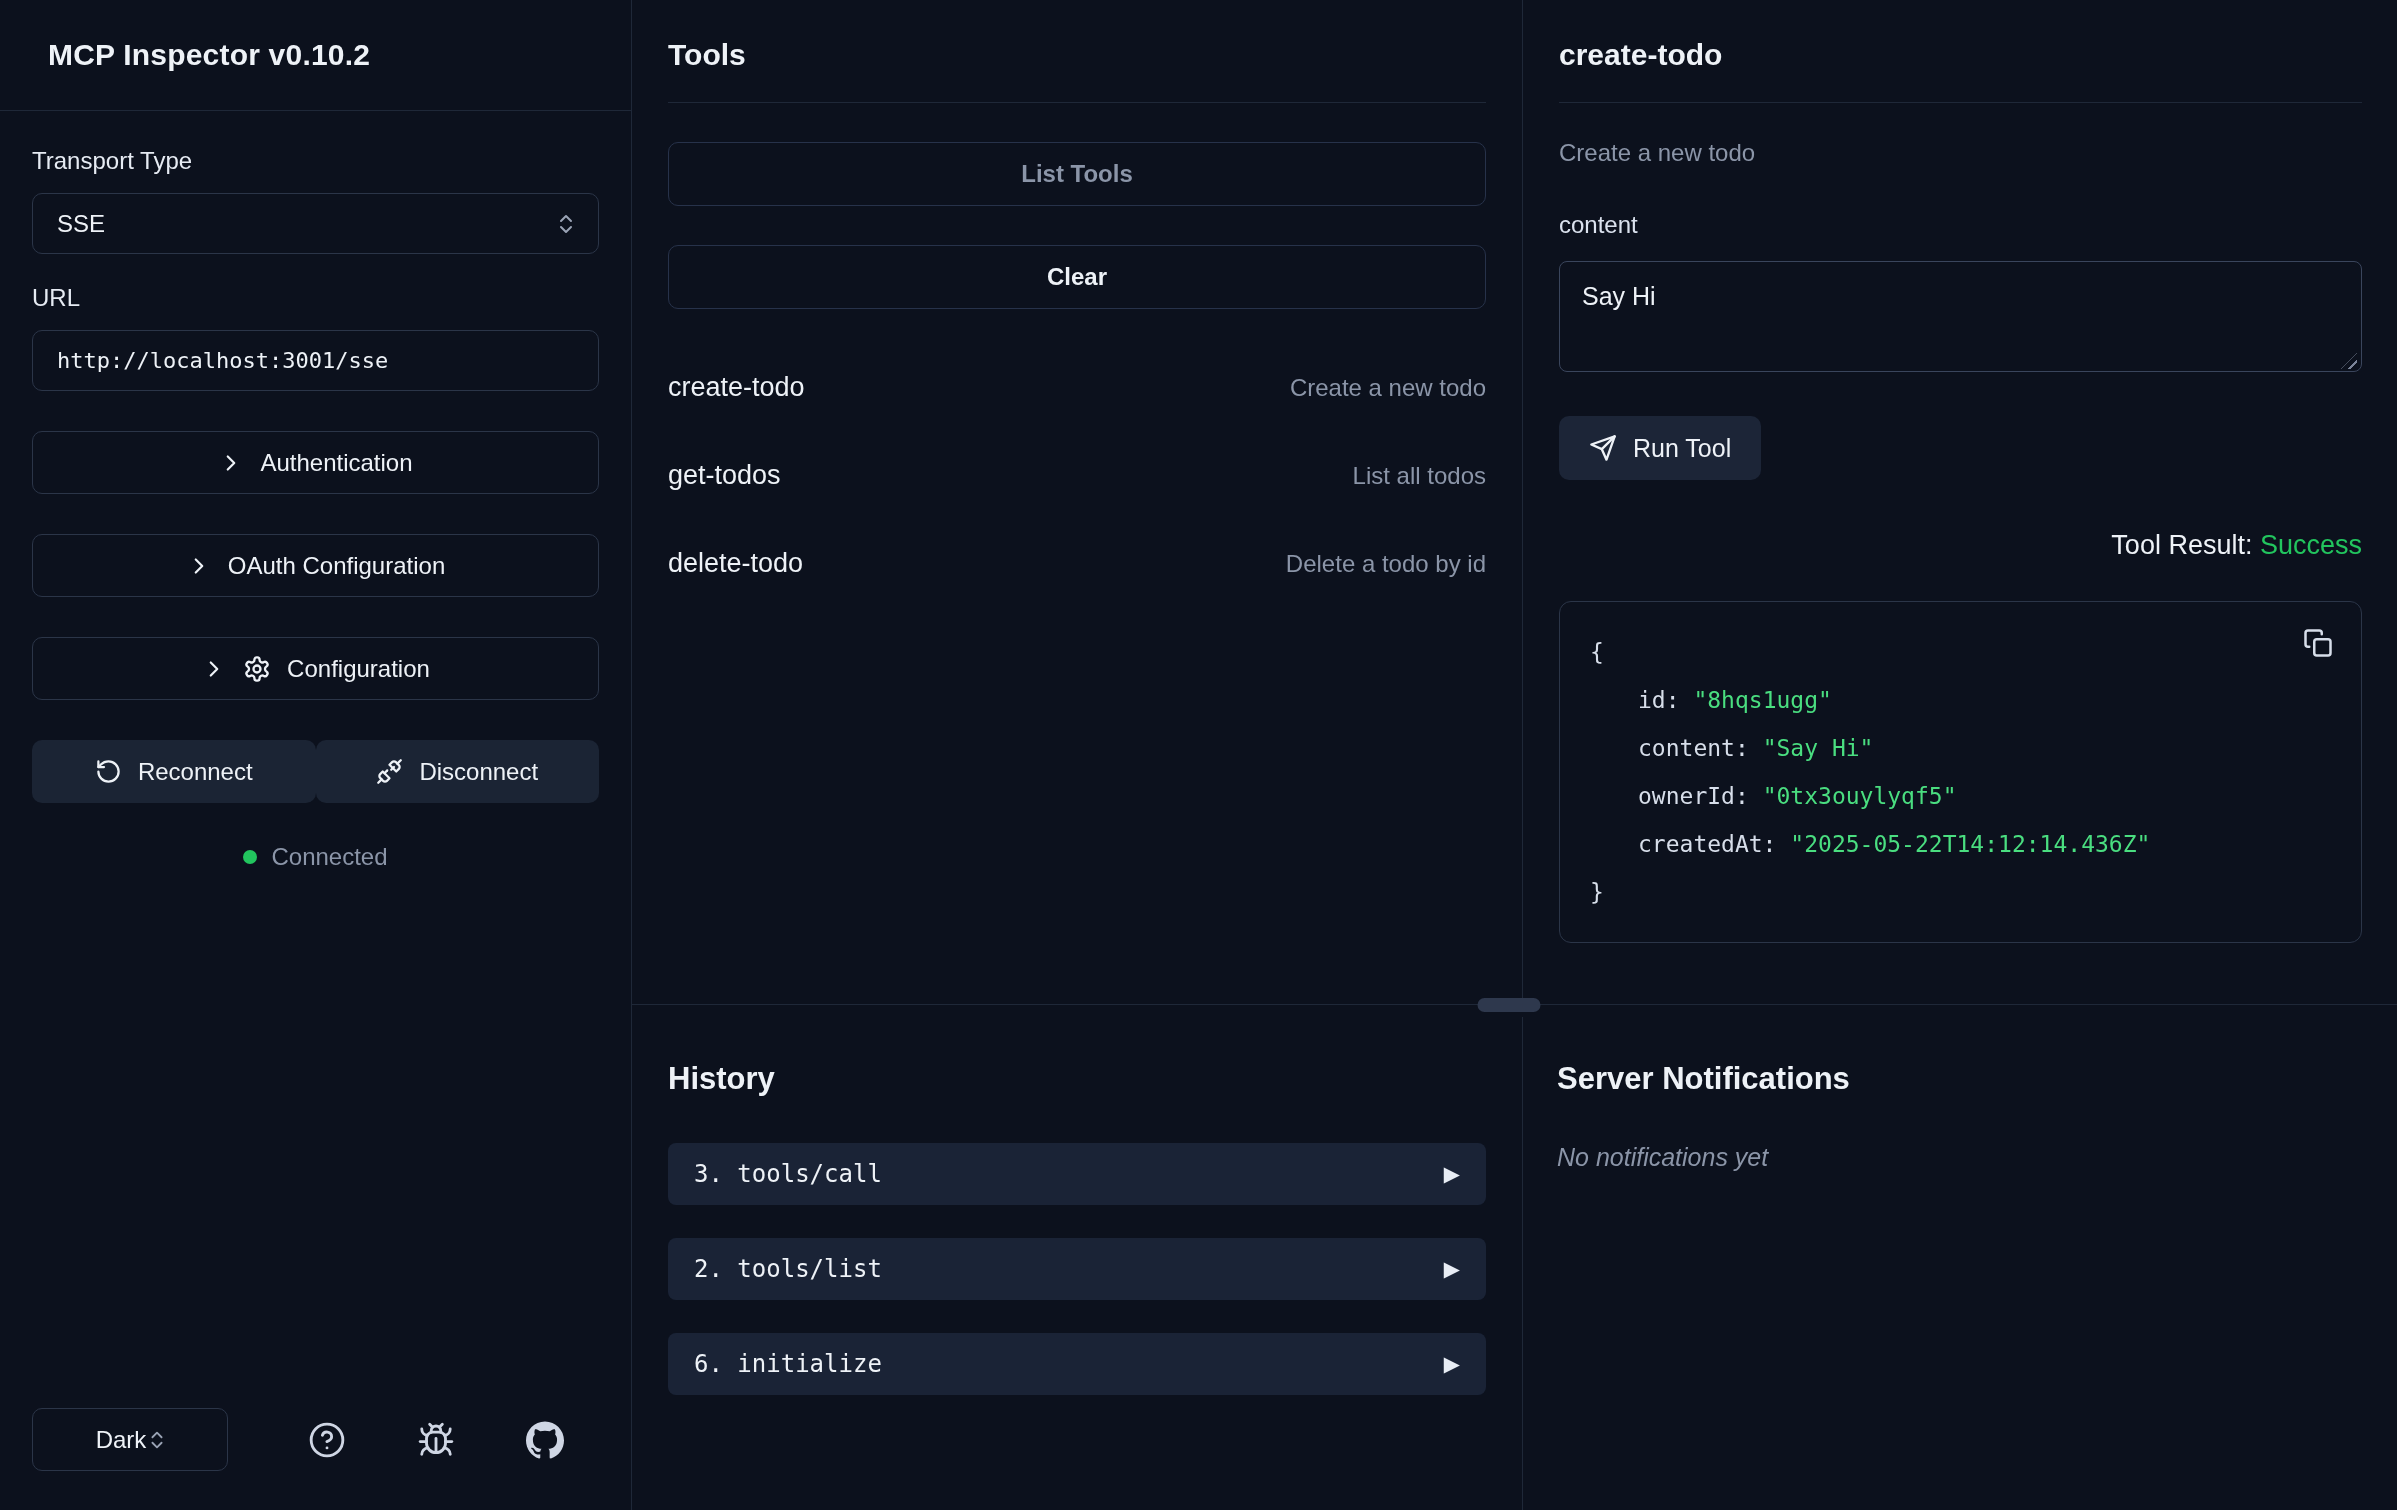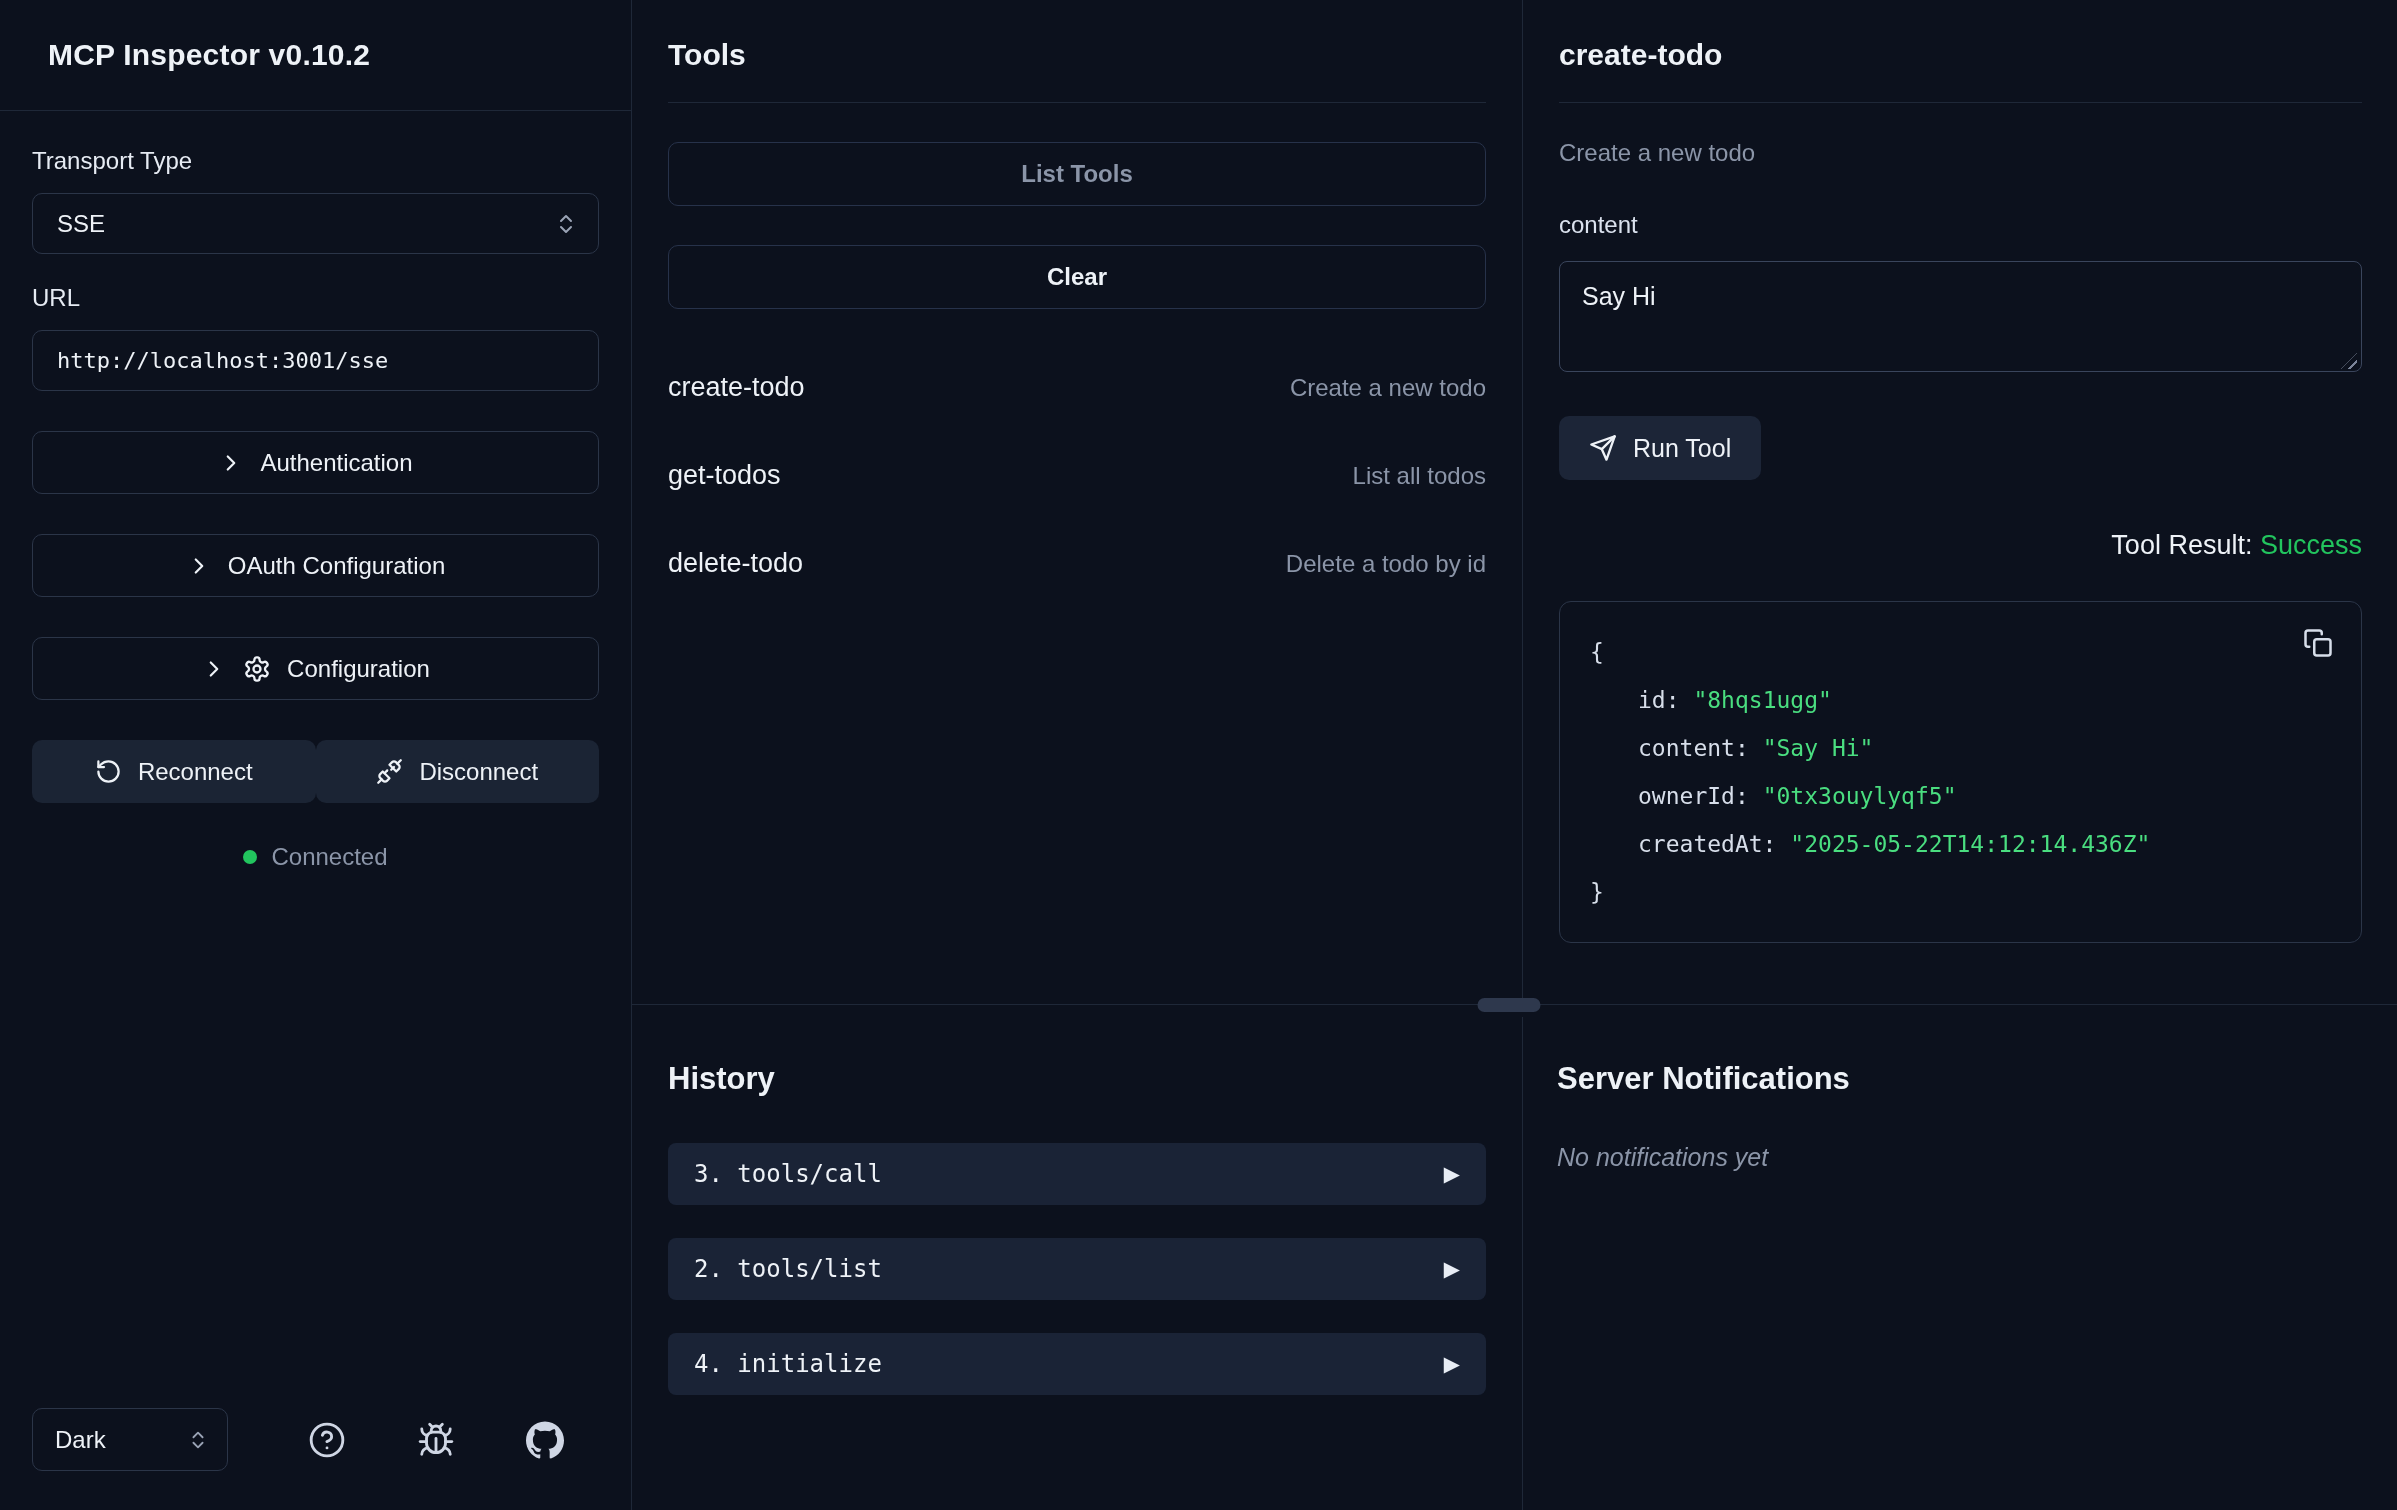--- a/index.html
+++ b/index.html
@@ -26,21 +26,21 @@
   .field-label{display:block;font-size:24px;font-weight:500;color:#e6ebf3;margin:30px 0 18px;}
   .field-label.first{margin-top:2px;}
   .select{height:61px;border:1px solid var(--ctl-border);border-radius:10px;display:flex;align-items:center;justify-content:space-between;padding:0 20px 0 24px;font-size:24px;cursor:pointer;background:transparent;color:var(--text);width:100%;}
   .url-input{width:100%;height:61px;background:transparent;border:1px solid var(--ctl-border);border-radius:10px;padding:0 24px;font-family:"DejaVu Sans Mono",monospace;font-size:22px;color:var(--text);}
   .collapse-btn{width:100%;height:63px;margin-top:40px;background:transparent;border:1px solid var(--ctl-border);border-radius:10px;color:var(--text);font-size:24px;display:flex;align-items:center;justify-content:center;gap:16px;cursor:pointer;}
   .btn-row{display:flex;margin-top:40px;}
   .solid-btn{flex:1;height:63px;background:var(--btn-bg);border:none;border-radius:10px;color:var(--text);font-size:24px;display:inline-flex;align-items:center;justify-content:center;gap:16px;cursor:pointer;}
   .status{margin-top:40px;display:flex;justify-content:center;align-items:center;gap:14px;color:var(--muted);font-size:24px;}
   .dot{width:14px;height:14px;border-radius:50%;background:var(--green);}
   .sidebar-footer{margin-top:auto;padding:0 32px 40px;display:flex;align-items:center;}
-  .theme-select{width:196px;height:63px;font-size:24px;padding:0 18px 0 22px;}
+  .theme-select{width:196px;height:63px;font-size:24px;padding:0 18px 0 22px;justify-content:center;}
   .icon-btn{background:transparent;border:none;color:#cfd6e4;cursor:pointer;display:inline-flex;align-items:center;justify-content:center;width:44px;height:44px;}
   .icon-btn.first{margin-left:77px;}
   .icon-btn + .icon-btn{margin-left:65px;}
   svg{display:block;}
 
   
   .main{flex:1;display:flex;flex-direction:column;position:relative;gap:12px;}
   .top-row{height:1005px;display:flex;border-bottom:1px solid var(--border);}
   .tools-panel{width:891px;min-width:891px;border-right:1px solid var(--border);padding:0 36px;}
   .detail-panel{flex:1;padding:0 36px;}
@@ -290,21 +290,21 @@
         <h2 class="section-title">History</h2>
         <button class="history-row first">
           <span>3. tools/call</span>
           <span class="play">▶</span>
         </button>
         <button class="history-row">
           <span>2. tools/list</span>
           <span class="play">▶</span>
         </button>
         <button class="history-row">
-          <span>4. initialize</span>
+          <span>6. initialize</span>
           <span class="play">▶</span>
         </button>
       </section>
 
       <section class="notifications-panel">
         <h2 class="section-title">Server Notifications</h2>
         <p class="empty-note">No notifications yet</p>
       </section>
     </div>
   </div>

